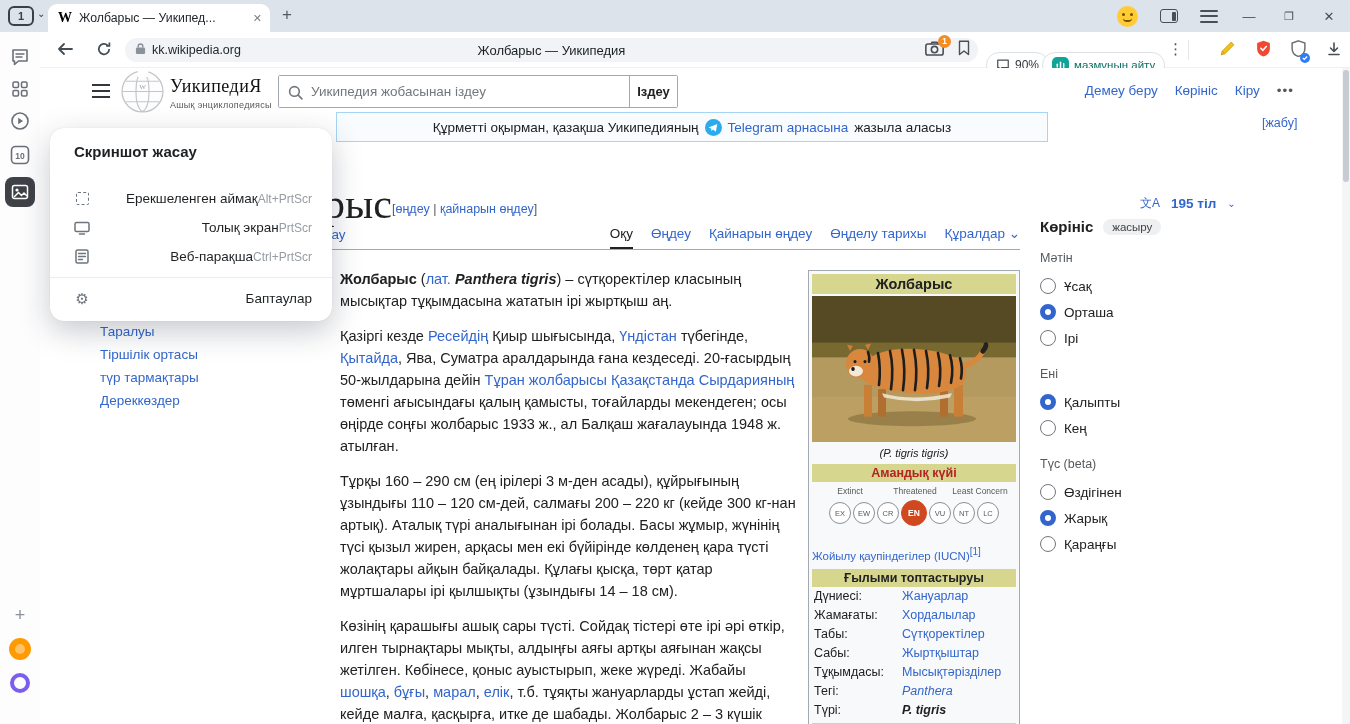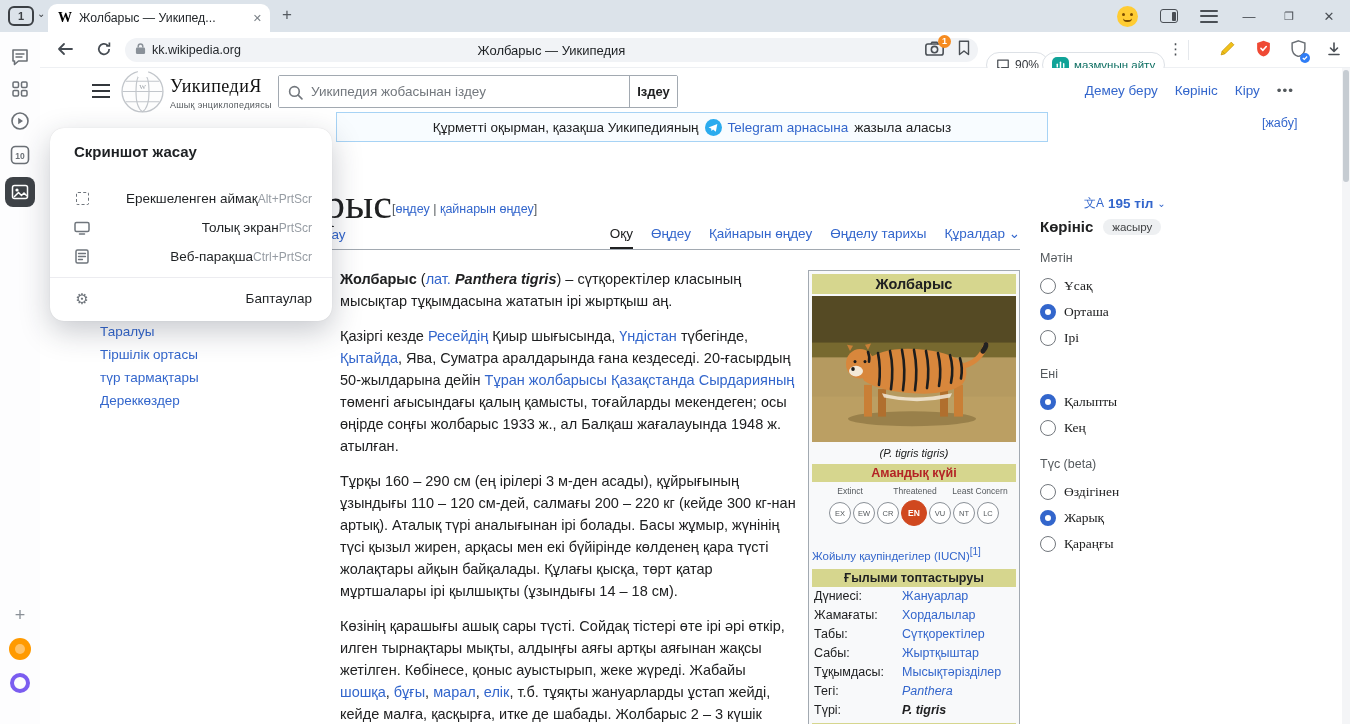--- a/index.html
+++ b/index.html
@@ -71,21 +71,21 @@
   .wsearch-btn { width:48px; border-left:1px solid #a2a9b1; background:#fff; font-weight:bold; font-size:13px; color:#202122; display:flex; align-items:center; justify-content:center; }
   .wlinks { position:absolute; right:48px; top:15px; display:flex; gap:17px; font-size:13.5px; }
   .wlinks span { color:var(--accent,#36c); }
   .wlinks .more { color:#4a5good; color:#54595d; letter-spacing:1px; }
   .banner { position:absolute; left:296px; top:44px; width:712px; height:30px; background:var(--banner_bg,#f8fcff); border:1px solid var(--banner_border,#a7d3f5); display:flex; align-items:center; justify-content:center; gap:6px; font-size:13.5px; }
   .banner .lk2 { color:var(--accent,#36c); }
   .banner-close { position:absolute; left:1222px; top:48px; font-size:12.5px; color:var(--accent,#36c); }
   .h1 { position:absolute; left:167px; top:112px; font-family:"Liberation Serif",serif; font-size:42px; font-weight:normal; color:#202122; }
   .editlinks { position:absolute; left:352px; top:134px; font-size:12.5px; color:#54595d; }
   .editlinks a { color:var(--accent,#36c); }
-  .langs { position:absolute; left:1044px; top:127px; display:flex; gap:4px; align-items:center; color:var(--accent,#36c); }
+  .langs { position:absolute; left:1100px; top:127px; display:flex; gap:11px; align-items:center; color:var(--accent,#36c); }
   .langs .li1 { font-size:12px; }
   .langs .li2 { font-size:13.5px; font-weight:bold; }
   .langs .li3 { font-size:10px; }
   .tabsrow { position:absolute; left:245px; top:152px; width:735px; height:30px; border-bottom:1px solid #a2a9b1; }
   .talk { position:absolute; left:0; bottom:7px; font-size:13.5px; color:var(--accent,#36c); }
   .vtabs { position:absolute; right:0; bottom:0; display:flex; gap:18px; align-items:flex-end; }
   .vtabs .vt { font-size:13.5px; color:var(--accent,#36c); padding-bottom:8px; }
   .vtabs .vt.active { color:#202122; border-bottom:2px solid #202122; padding-bottom:6px; }
   .toc { position:absolute; left:60px; top:233px; display:flex; flex-direction:column; gap:8px; }
   .toc span { font-size:13.5px; color:var(--accent,#36c); }
@@ -117,21 +117,21 @@
 
   
   .appear { position:absolute; left:1000px; top:150px; width:170px; }
   .ap-head { display:flex; align-items:center; gap:10px; }
   .ap-title { font-weight:bold; font-size:15px; color:#202122; }
   .ap-hide { font-size:11.5px; color:#404244; background:#eef0f2; border-radius:10px; padding:2px 9px; }
   .ap-lab { font-size:12.5px; color:#54595d; margin:16px 0 8px; }
   .opt { display:flex; align-items:center; gap:8px; height:26px; }
   .radio { width:16px; height:16px; border-radius:50%; border:1px solid #72777d; background:#fff; }
   .radio.sel { border:5px solid var(--accent,#36c); }
-  .optlab { font-size:13.5px; color:#202122;font-family:Liberation Serif, serif; }
+  .optlab { font-size:13.5px; color:#202122; }
 
   
   .menu { position:absolute; left:50px; top:128px; width:282px; background:#fff; border-radius:14px; box-shadow:0 10px 30px rgba(30,40,60,.25), 0 0 1px rgba(0,0,0,.15); z-index:60; padding:15px 0 8px; }
   .menu-title { font-size:15px; font-weight:bold; color:#1d2023; padding:0 24px; margin-bottom:24px; }
   .mi { height:29px; display:flex; align-items:center; padding:0 20px 0 22px; }
   .mi-ic { width:20px; display:flex; justify-content:center; }
   .mi-lab { flex:1; font-size:13.5px; color:#1d2023; margin-left:10px;text-align:right; }
   .mi-sc { font-size:12px; color:#969ca3; }
   .menu-sep { height:1px; background:#ececf0; margin:6px 0; }
   .sel-ic { width:13px; height:13px; border:1.6px dashed #6f757c; border-radius:2px; }

